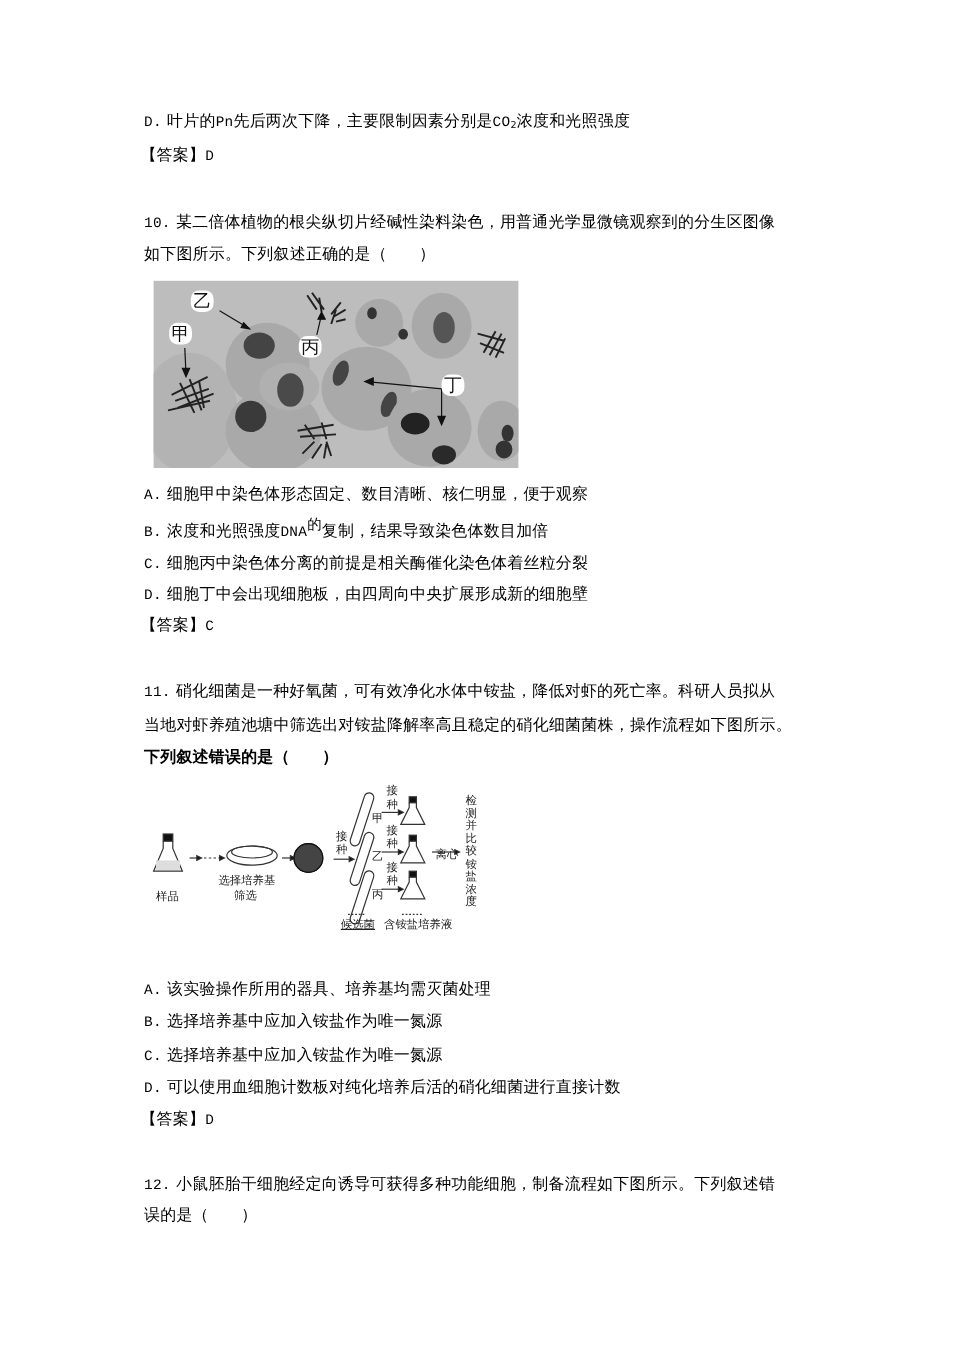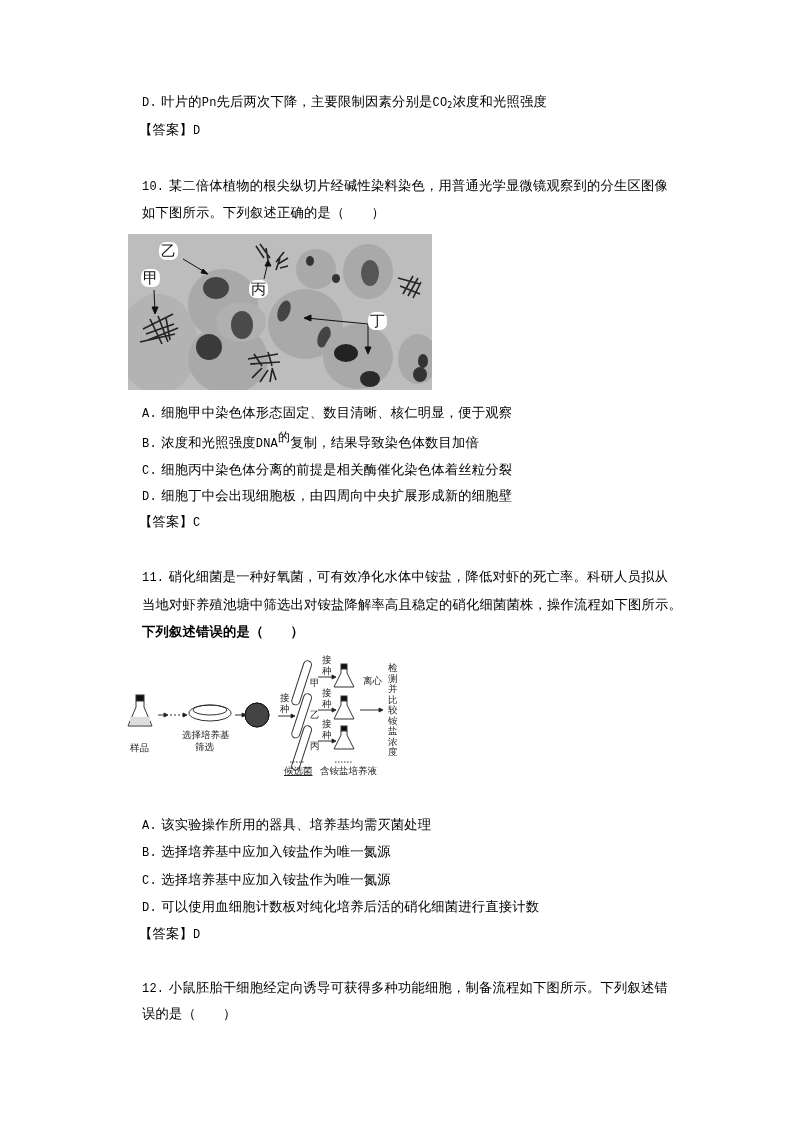--- a/index.html
+++ b/index.html
@@ -5,21 +5,20 @@
   html, body { margin: 0; padding: 0; background: #ffffff; }
   body {
     width: 794px; height: 1123px; position: relative; overflow: hidden;
     font-family: "DejaVu Sans", "Liberation Sans", sans-serif;
     color: #000;
   }
   .line {
     position: absolute; left: 120px;
     font-size: 13.3px; line-height: 16px; white-space: nowrap;
     letter-spacing: 0.2px;
-    margin-left: 22px;
   }
   .mono { font-family: "Liberation Mono", "DejaVu Sans Mono", monospace; font-size: 12px; }
   .sub { font-size: 8px; vertical-align: -2px; }
   .sup { font-size: 12px; position: relative; top: -6px; }
   .answer { left: 117px; }
 
   
   .micro {
     position: absolute; left: 128px; top: 234px; width: 304px; height: 156px;
     background: #bdbdbd; overflow: hidden;
@@ -194,21 +193,21 @@
   <span class="t" style="left:75px;top:86px;">筛选</span>
   <span class="vt" style="left:160px;top:38px;">接种</span>
   <span class="vt" style="left:202px;top:0px;">接种</span>
   <span class="vt" style="left:202px;top:33px;">接种</span>
   <span class="vt" style="left:202px;top:64px;">接种</span>
   <span class="t" style="left:190px;top:22px;">甲</span>
   <span class="t" style="left:190px;top:54px;">乙</span>
   <span class="t" style="left:190px;top:85px;">丙</span>
   <span class="t" style="left:164px;top:110px;text-decoration:underline;">候选菌</span>
   <span class="t" style="left:200px;top:110px;">含铵盐培养液</span>
-  <span class="t" style="left:243px;top:20px;">离心</span>
+  <span class="t" style="left:243px;top:52px;">离心</span>
   <span class="vt" style="left:268px;top:8px;">检测并比较铵盐浓度</span>
 </div>
 
 <div class="line" style="top:817px;">
   <span class="mono">A.</span>
   <span>该实验操作所用的器具、培养基均需灭菌处理</span>
 </div>
 <div class="line" style="top:844px;">
   <span class="mono">B.</span>
   <span>选择培养基中应加入铵盐作为唯一氮源</span>

